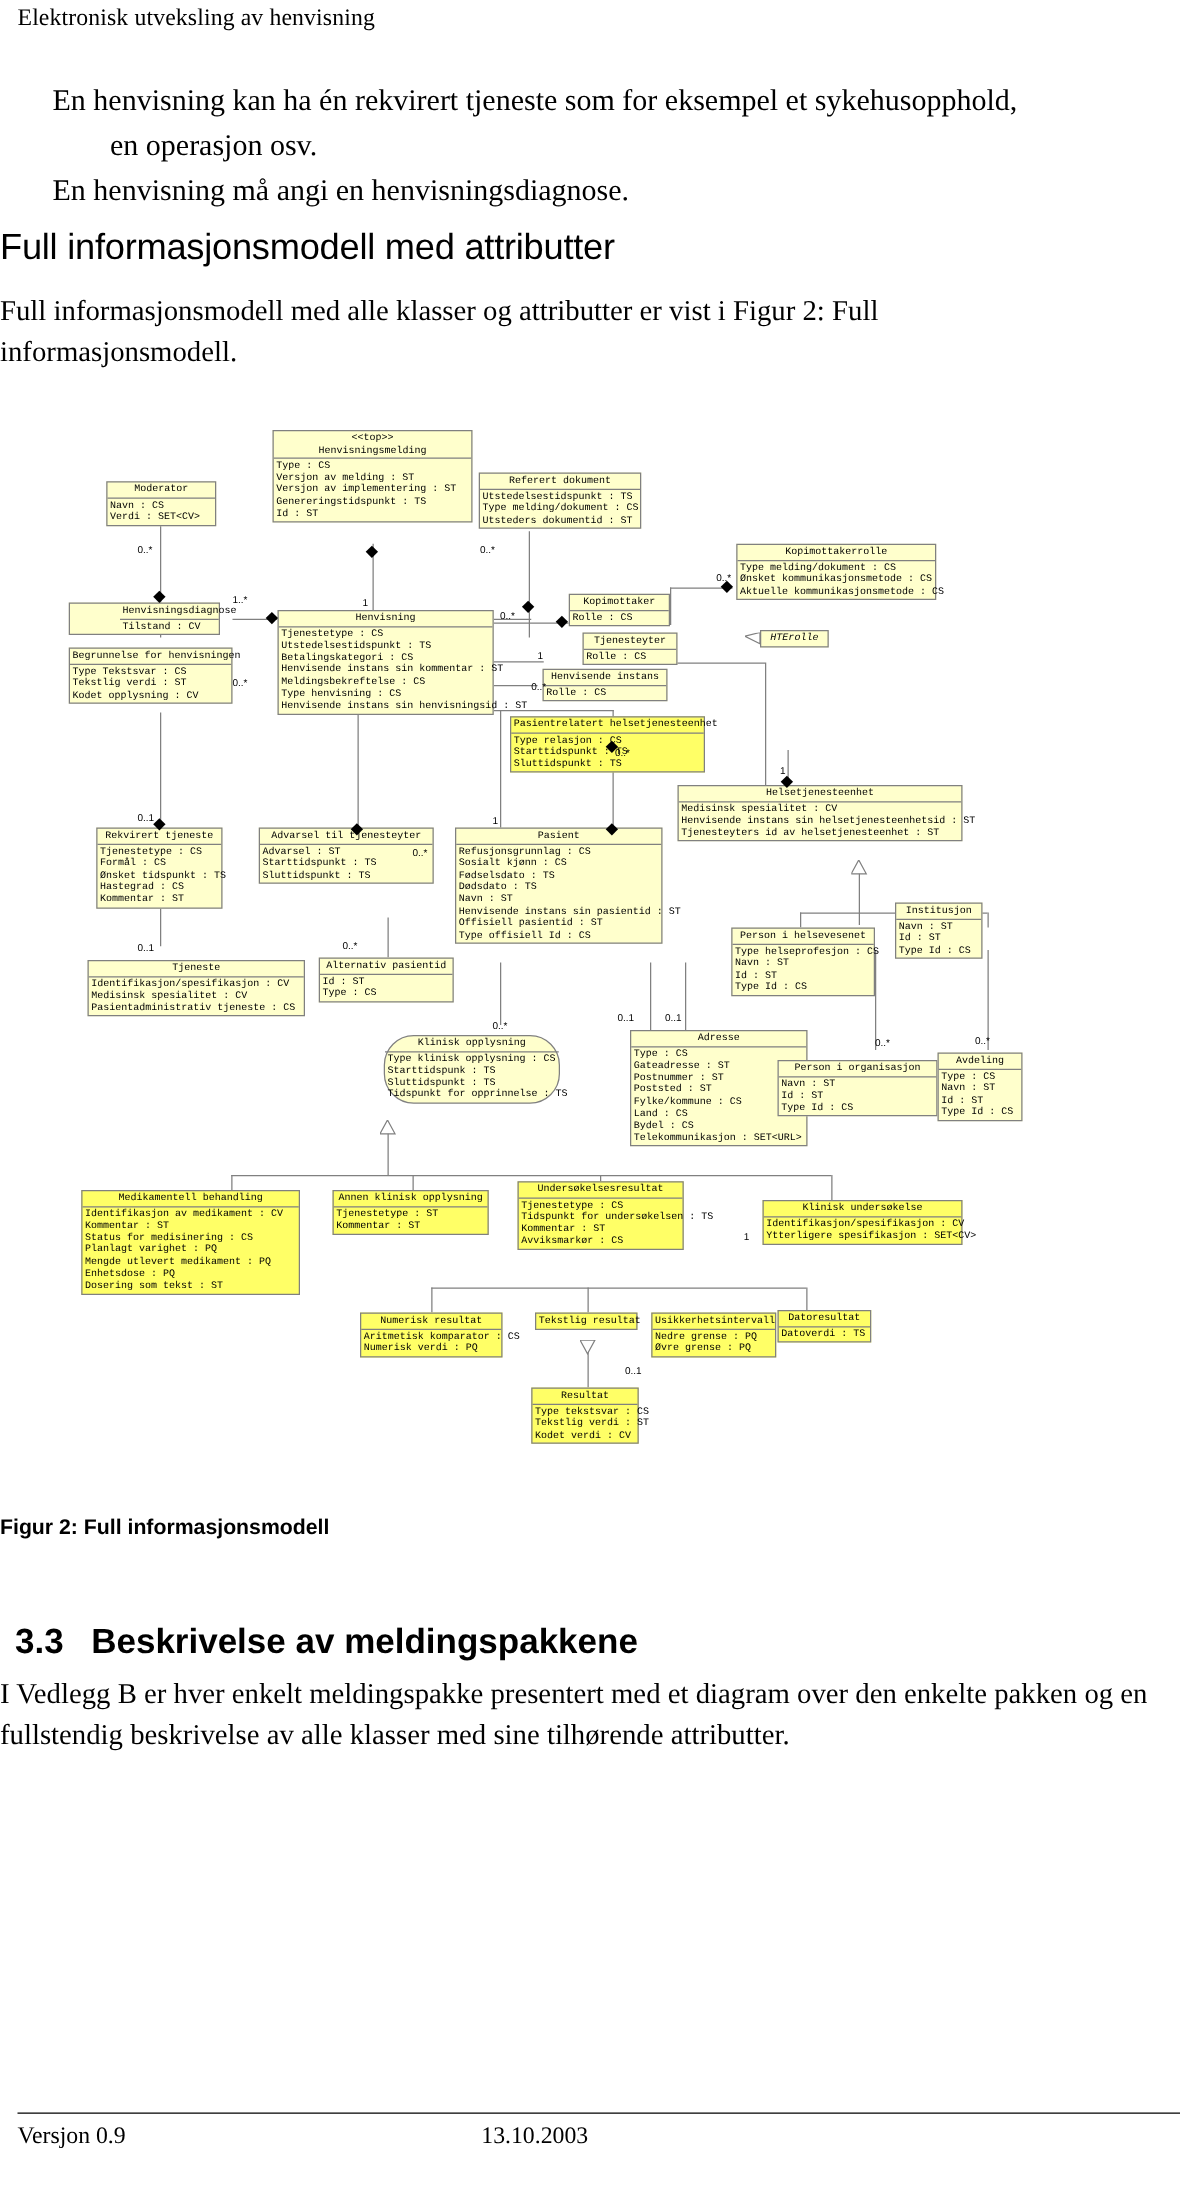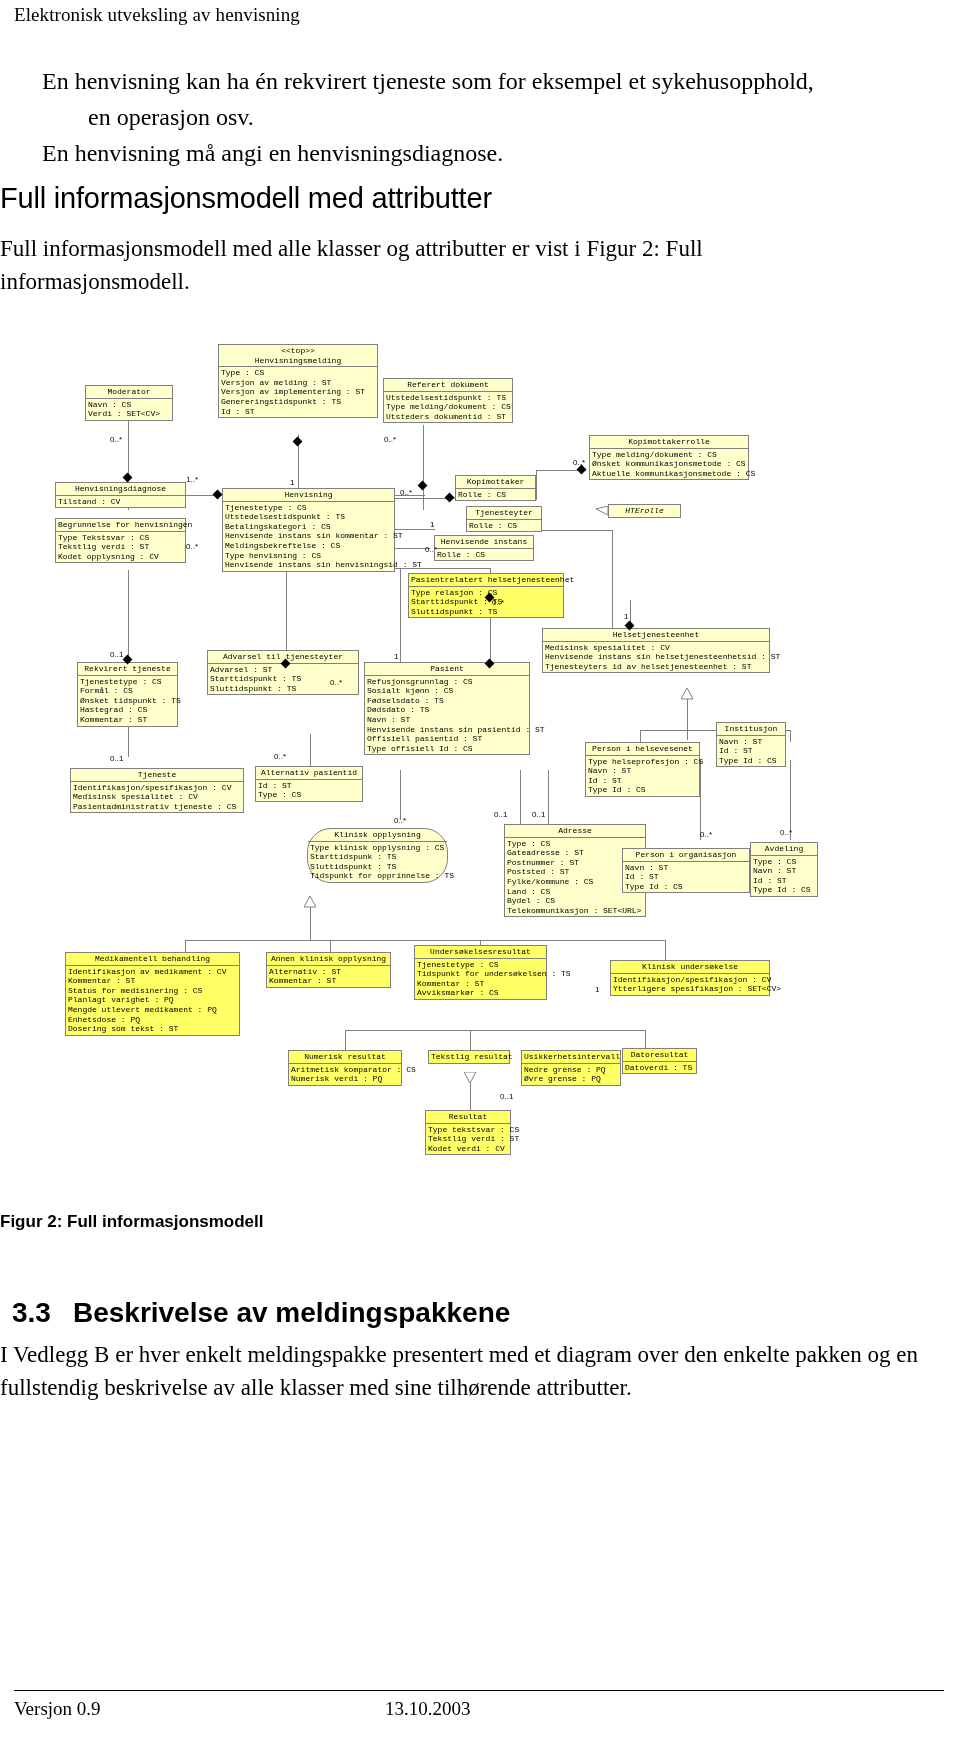--- a/index.html
+++ b/index.html
@@ -213,21 +213,21 @@
 
     <div class="umlbox" style="left:589px;top:105px;width:160px;">
       <div class="name">Kopimottakerrolle</div>
       <div class="attrs">
         <div>Type melding/dokument : CS</div>
         <div>Ønsket kommunikasjonsmetode : CS</div>
         <div>Aktuelle kommunikasjonsmetode : CS</div>
       </div>
     </div>
 
-    <div class="umlbox" style="left:55px;top:152px;width:131px;">
+    <div class="umlbox" style="left:55px;top:152px;width:121px;padding-left:40px;">
       <div class="name">Henvisningsdiagnose</div>
       <div class="attrs">
         <div>Tilstand : CV</div>
       </div>
     </div>
 
     <div class="umlbox" style="left:55px;top:188px;width:131px;">
       <div class="name">Begrunnelse for henvisningen</div>
       <div class="attrs">
         <div>Type Tekstsvar : CS</div>
@@ -263,21 +263,21 @@
       </div>
     </div>
 
     <div class="umlbox" style="left:434px;top:205px;width:100px;">
       <div class="name">Henvisende instans</div>
       <div class="attrs">
         <div>Rolle : CS</div>
       </div>
     </div>
 
-    <div class="umlbox italic noattr" style="left:608px;top:174px;width:73px;height:14px;">
+    <div class="umlbox italic noattr" style="left:608px;top:174px;width:55px;height:14px;">
       <div class="name">HTErolle</div>
 
     </div>
 
     <div class="umlbox bright" style="left:408px;top:243px;width:156px;">
       <div class="name">Pasientrelatert helsetjenesteenhet</div>
       <div class="attrs">
         <div>Type relasjon : CS</div>
         <div>Starttidspunkt : TS</div>
         <div>Sluttidspunkt : TS</div>
@@ -297,21 +297,21 @@
       <div class="name">Rekvirert tjeneste</div>
       <div class="attrs">
         <div>Tjenestetype : CS</div>
         <div>Formål : CS</div>
         <div>Ønsket tidspunkt : TS</div>
         <div>Hastegrad : CS</div>
         <div>Kommentar : ST</div>
       </div>
     </div>
 
-    <div class="umlbox" style="left:207px;top:320px;width:152px;">
+    <div class="umlbox" style="left:207px;top:332px;width:140px;">
       <div class="name">Advarsel til tjenesteyter</div>
       <div class="attrs">
         <div>Advarsel : ST</div>
         <div>Starttidspunkt : TS</div>
         <div>Sluttidspunkt : TS</div>
       </div>
     </div>
 
     <div class="umlbox" style="left:364px;top:332px;width:166px;">
       <div class="name">Pasient</div>
@@ -415,21 +415,21 @@
         <div>Planlagt varighet : PQ</div>
         <div>Mengde utlevert medikament : PQ</div>
         <div>Enhetsdose : PQ</div>
         <div>Dosering som tekst : ST</div>
       </div>
     </div>
 
     <div class="umlbox bright" style="left:266px;top:622px;width:125px;">
       <div class="name">Annen klinisk opplysning</div>
       <div class="attrs">
-        <div>Alternativ : ST</div>
+        <div>Tjenestetype : ST</div>
         <div>Kommentar : ST</div>
       </div>
     </div>
 
     <div class="umlbox bright" style="left:414px;top:615px;width:133px;">
       <div class="name">Undersøkelsesresultat</div>
       <div class="attrs">
         <div>Tjenestetype : CS</div>
         <div>Tidspunkt for undersøkelsen : TS</div>
         <div>Kommentar : ST</div>

